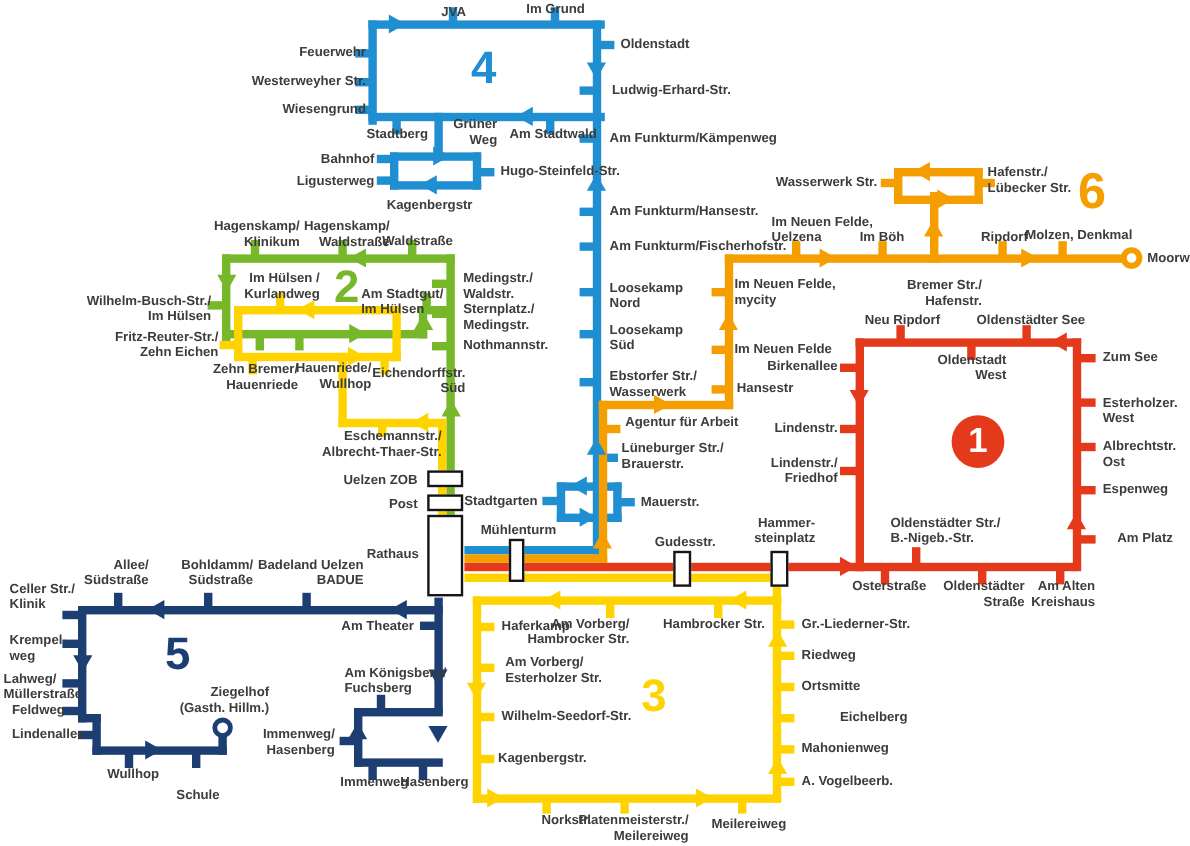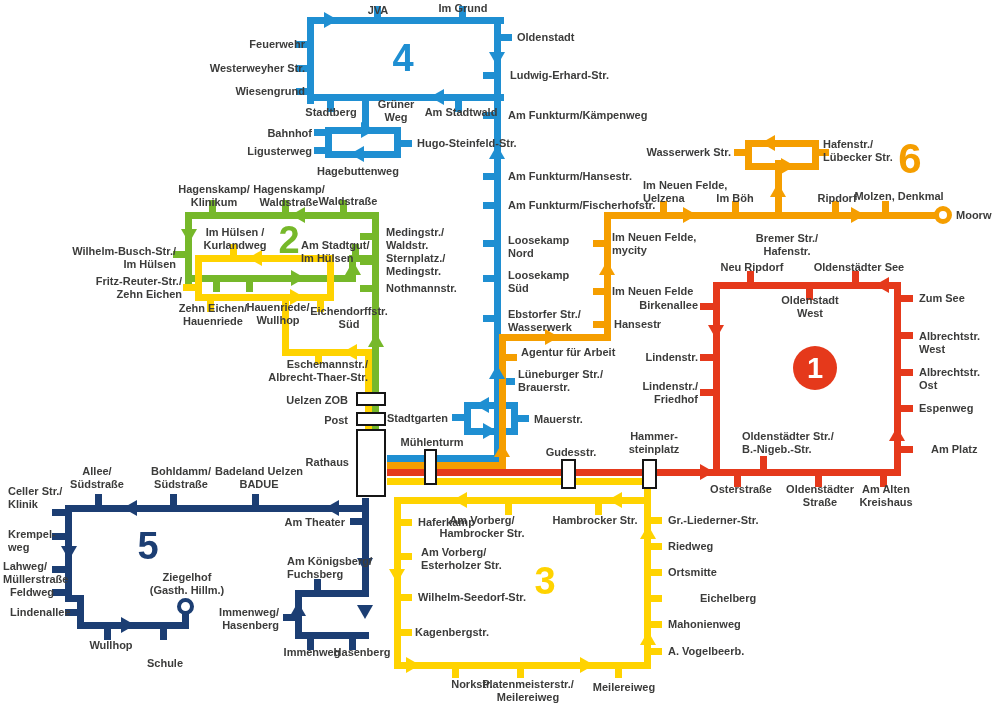--- a/index.html
+++ b/index.html
@@ -8,21 +8,21 @@
   .seg,.tick{position:absolute;z-index:1}
   .arw{position:absolute;width:0;height:0;z-index:2}
   .aE{border-top:8px solid transparent;border-bottom:8px solid transparent;border-left:14px solid var(--c)}
   .aW{border-top:8px solid transparent;border-bottom:8px solid transparent;border-right:14px solid var(--c)}
   .aN{border-left:8px solid transparent;border-right:8px solid transparent;border-bottom:14px solid var(--c)}
   .aS{border-left:8px solid transparent;border-right:8px solid transparent;border-top:14px solid var(--c)}
   .cb{background:#1F8FD2}.cg{background:#76B82A}.cy{background:#FFD300}
   .cn{background:#1C3E73}.cr{background:#E5391B}.co{background:#F59E00}
   .lbl{position:absolute;font-size:11px;line-height:12.5px;font-weight:bold;color:#3C3C3B;
        white-space:pre-line;z-index:10}
-  .ca{transform:translateX(-50%);text-align:center}
+  .ca{transform:translateX(-50%);text-align:right}
   .ra{text-align:right}
   .num{position:absolute;font-weight:bold;font-size:38px;transform:translate(-50%,-50%);z-index:4}
   .xc{position:absolute;background:#fff;border:2.5px solid #151515;z-index:30}
   .ring{position:absolute;background:#fff;border-radius:50%;z-index:5}
   .numcirc{position:absolute;width:44px;height:44px;border-radius:50%;background:#E5391B;z-index:5;
            display:flex;align-items:center;justify-content:center;color:#fff;font-weight:bold;font-size:29px}
 </style>
 </head>
 <body>
 
@@ -262,21 +262,21 @@
   <div class="lbl ra" style="right:687px;top:85px">Wiesengrund</div>
   <div class="lbl" style="left:517px;top:31px">Oldenstadt</div>
   <div class="lbl" style="left:510px;top:69px">Ludwig-Erhard-Str.</div>
   <div class="lbl ca" style="left:331px;top:106px">Stadtberg</div>
   <div class="lbl ca" style="left:396px;top:98px">Grüner
 Weg</div>
   <div class="lbl ca" style="left:461px;top:106px">Am Stadtwald</div>
   <div class="lbl ra" style="right:680px;top:127px">Bahnhof</div>
   <div class="lbl ra" style="right:680px;top:145px">Ligusterweg</div>
   <div class="lbl" style="left:417px;top:137px">Hugo-Steinfeld-Str.</div>
-  <div class="lbl ca" style="left:358px;top:165px">Hagebuttenweg</div>
+  <div class="lbl ca" style="left:358px;top:165px">Kagenbergstr</div>
   <div class="lbl" style="left:508px;top:109px">Am Funkturm/Kämpenweg</div>
   <div class="lbl" style="left:508px;top:170px">Am Funkturm/Hansestr.</div>
   <div class="lbl" style="left:508px;top:199px">Am Funkturm/Fischerhofstr.</div>
   <div class="lbl" style="left:508px;top:234px">Loosekamp
 Nord</div>
   <div class="lbl" style="left:508px;top:269px">Loosekamp
 Süd</div>
   <div class="lbl" style="left:508px;top:308px">Ebstorfer Str./
 Wasserwerk</div>
   <div class="lbl" style="left:518px;top:368px">Lüneburger Str./
@@ -296,21 +296,21 @@
   <div class="lbl" style="left:386px;top:282px">Nothmannstr.</div>
   <div class="lbl ra" style="right:816px;top:245px">Wilhelm-Busch-Str./
 Im Hülsen</div>
   <div class="lbl" style="left:301px;top:239px">Am Stadtgut/
 Im Hülsen</div>
 
   <div class="lbl ca" style="left:235px;top:226px">Im Hülsen /
 Kurlandweg</div>
   <div class="lbl ra" style="right:810px;top:275px">Fritz-Reuter-Str./
 Zehn Eichen</div>
-  <div class="lbl ca" style="left:213px;top:302px">Zehn Eichen/
+  <div class="lbl ca" style="left:213px;top:302px">Zehn Bremer/
 Hauenriede</div>
   <div class="lbl ca" style="left:278px;top:301px">Hauenriede/
 Wullhop</div>
   <div class="lbl ca" style="left:349px;top:305px">Eichendorffstr.
 Süd</div>
   <div class="lbl ra" style="right:624px;top:358px">Eschemannstr./
 Albrecht-Thaer-Str.</div>
   <div class="lbl" style="left:418px;top:516px">Haferkamp</div>
   <div class="lbl" style="left:421px;top:546px">Am Vorberg/
 Esterholzer Str.</div>
@@ -354,21 +354,21 @@
   <div class="lbl ra" style="right:713px;top:606px">Immenweg/
 Hasenberg</div>
   <div class="lbl ca" style="left:312px;top:646px">Immenweg</div>
   <div class="lbl ca" style="left:362px;top:646px">Hasenberg</div>
 
   <div class="lbl ca" style="left:752px;top:261px">Neu Ripdorf</div>
   <div class="lbl ca" style="left:859px;top:261px">Oldenstädter See</div>
   <div class="lbl ca" style="left:810px;top:294px">Oldenstadt
 West</div>
   <div class="lbl" style="left:919px;top:292px">Zum See</div>
-  <div class="lbl" style="left:919px;top:330px">Albrechtstr. West</div>
+  <div class="lbl" style="left:919px;top:330px">Esterholzer. West</div>
   <div class="lbl" style="left:919px;top:366px">Albrechtstr. Ost</div>
   <div class="lbl" style="left:919px;top:402px">Espenweg</div>
   <div class="lbl" style="left:931px;top:443px">Am Platz</div>
   <div class="lbl ca" style="left:741px;top:483px">Osterstraße</div>
   <div class="lbl ca" style="left:820px;top:483px">Oldenstädter
 Straße</div>
   <div class="lbl ca" style="left:886px;top:483px">Am Alten
 Kreishaus</div>
   <div class="lbl" style="left:742px;top:430px">Oldenstädter Str./
 B.-Nigeb.-Str.</div>

